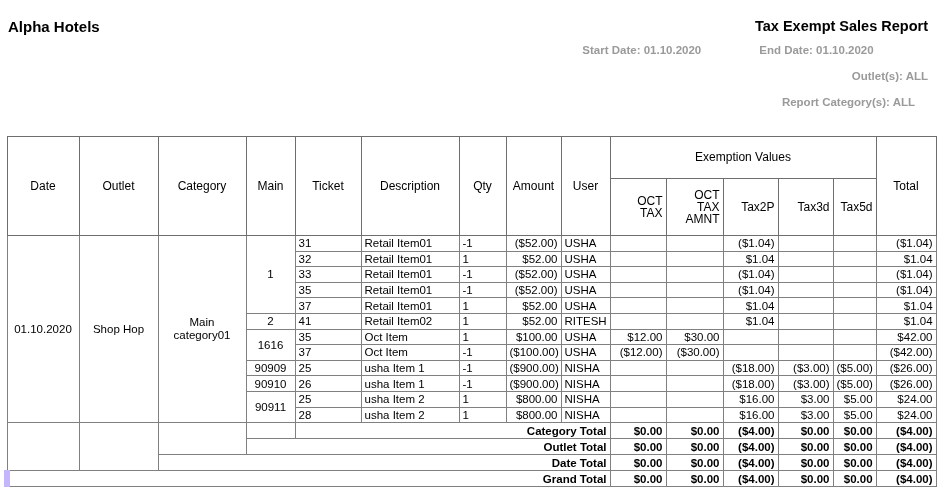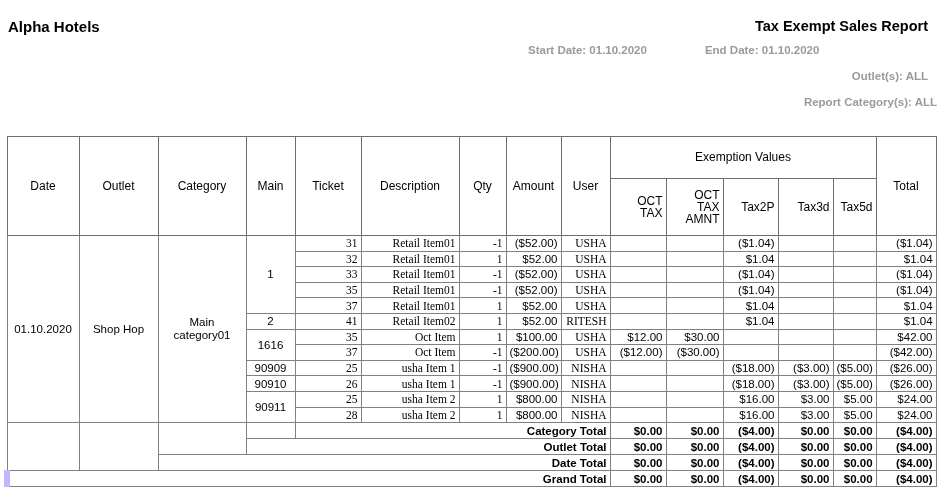--- a/index.html
+++ b/index.html
@@ -47,31 +47,31 @@
     position: absolute;
     color: #9a9a9a;
     font-size: 11.5px;
     font-weight: bold;
     white-space: nowrap;
   }
   .meta-dates {
     right: 9px;
     top: 44px;
     width: 400px;
-    text-align: left;
+    text-align: center;
   }
   .meta-dates .start-date {
     margin-right: 58px;
   }
   .meta-outlets {
     right: 9px;
     top: 70px;
   }
   .meta-reportcat {
-    right: 0;
+    right: 22px;
     top: 96px;
   }
   .meta-categories {
     right: 70px;
     top: 119px;
   }
 
   
   table.report {
     border-collapse: collapse;
@@ -110,21 +110,21 @@
   }
   .hdr-sub .wrapname {
     display: block;
     white-space: normal;
     text-align: right;
     line-height: 1.0;
   }
   tbody td {
     height: 15.6px;
   }
-  .c-center { text-align: right; font-family: Liberation Serif, serif; }
+  .c-center { text-align: left; }
   .c-right  { text-align: right; }
   .bold     { font-weight: bold; }
 
   tbody td.merged {
     text-align: center;
     vertical-align: middle;
   }
   tr.total-row td {
     height: 16px;
     font-weight: bold;
@@ -304,21 +304,21 @@
           <td class="c-right">$30.00</td>
           <td class="c-right"></td>
           <td class="c-right"></td>
           <td class="c-right"></td>
           <td class="c-right bold">$42.00</td>
         </tr>
         <tr>
           <td class="c-center">37</td>
           <td class="c-center">Oct Item</td>
           <td class="c-center">-1</td>
-          <td class="c-right">($200.00)</td>
+          <td class="c-right">($100.00)</td>
           <td class="c-center">USHA</td>
           <td class="c-right">($12.00)</td>
           <td class="c-right">($30.00)</td>
           <td class="c-right"></td>
           <td class="c-right"></td>
           <td class="c-right"></td>
           <td class="c-right bold">($42.00)</td>
         </tr>
         <tr>
           <td class="merged" rowspan="1">90909</td>

